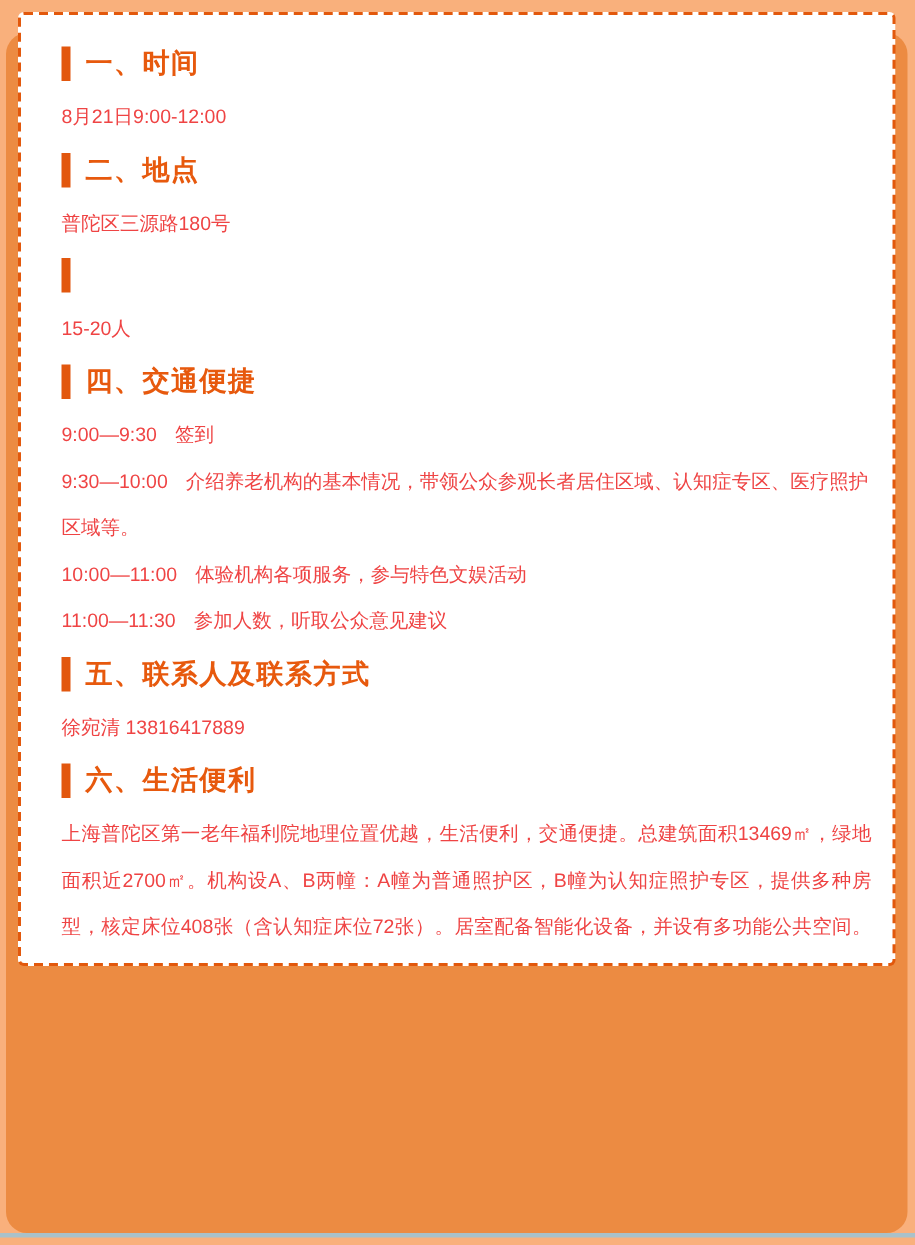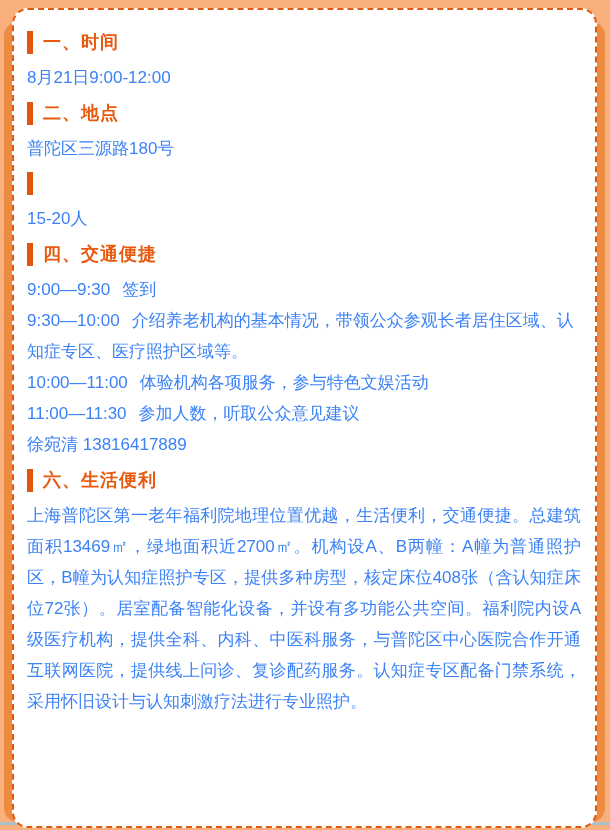--- a/index.html
+++ b/index.html
@@ -29,26 +29,26 @@
     top: 822px;
     width: 610px;
     height: 3px;
     background: #a9c1c9;
   }
   .card {
     position: absolute;
     left: 12px;
     top: 8px;
     width: 585px;
-    height: 820px;
+    height: 636px;
     box-sizing: border-box;
     background: #ffffff;
     border: 2px dashed #e2580c;
-    border-radius: 16px;
-    padding: 20px 14px 0 13px;
+    border-radius: 4px;
+    padding: 20px 14px 0 27px;
     overflow: hidden;
   }
   .sec-header {
     display: flex;
     align-items: center;
     margin: 8px 0 8px;
   }
   .sec-header.first {
     margin-top: 0;
   }
@@ -61,23 +61,23 @@
   }
   .sec-title {
     font-size: 18px;
     font-weight: bold;
     color: #e7590d;
     letter-spacing: 1px;
     line-height: 24px;
   }
   .body-line {
     margin: 0;
-    font-size: 17px;
+    font-size: 13px;
     line-height: 31px;
-    color: #3b82f6;
+    color: #ef4444;
   }
   .sched-time {
     display: inline;
     margin-right: 12px;
     white-space: nowrap;
   }
   .intro {
     text-align: justify;
   }
 </style>
@@ -108,20 +108,24 @@
 
   <div class="sec-header">
     <span class="sec-bar"></span>
     <span class="sec-title">四、交通便捷</span>
   </div>
   <p class="body-line"><span class="sched-time">9:00—9:30</span><span>签到</span></p>
   <p class="body-line"><span class="sched-time">9:30—10:00</span><span>介绍养老机构的基本情况，带领公众参观长者居住区域、认知症专区、医疗照护区域等。</span></p>
   <p class="body-line"><span class="sched-time">10:00—11:00</span><span>体验机构各项服务，参与特色文娱活动</span></p>
   <p class="body-line"><span class="sched-time">11:00—11:30</span><span>参加人数，听取公众意见建议</span></p>
 
+  <div class="sec-header">
+    <span class="sec-bar"></span>
+    <span class="sec-title">五、联系人及联系方式</span>
+  </div>
   <p class="body-line"><span>徐宛清</span> <span>13816417889</span></p>
 
   <div class="sec-header">
     <span class="sec-bar"></span>
     <span class="sec-title">六、生活便利</span>
   </div>
   <p class="body-line intro">上海普陀区第一老年福利院地理位置优越，生活便利，交通便捷。总建筑面积13469㎡，绿地面积近2700㎡。机构设A、B两幢：A幢为普通照护区，B幢为认知症照护专区，提供多种房型，核定床位408张（含认知症床位72张）。居室配备智能化设备，并设有多功能公共空间。福利院内设A级医疗机构，提供全科、内科、中医科服务，与普陀区中心医院合作开通互联网医院，提供线上问诊、复诊配药服务。认知症专区配备门禁系统，采用怀旧设计与认知刺激疗法进行专业照护。</p>
 
 </div>
 

